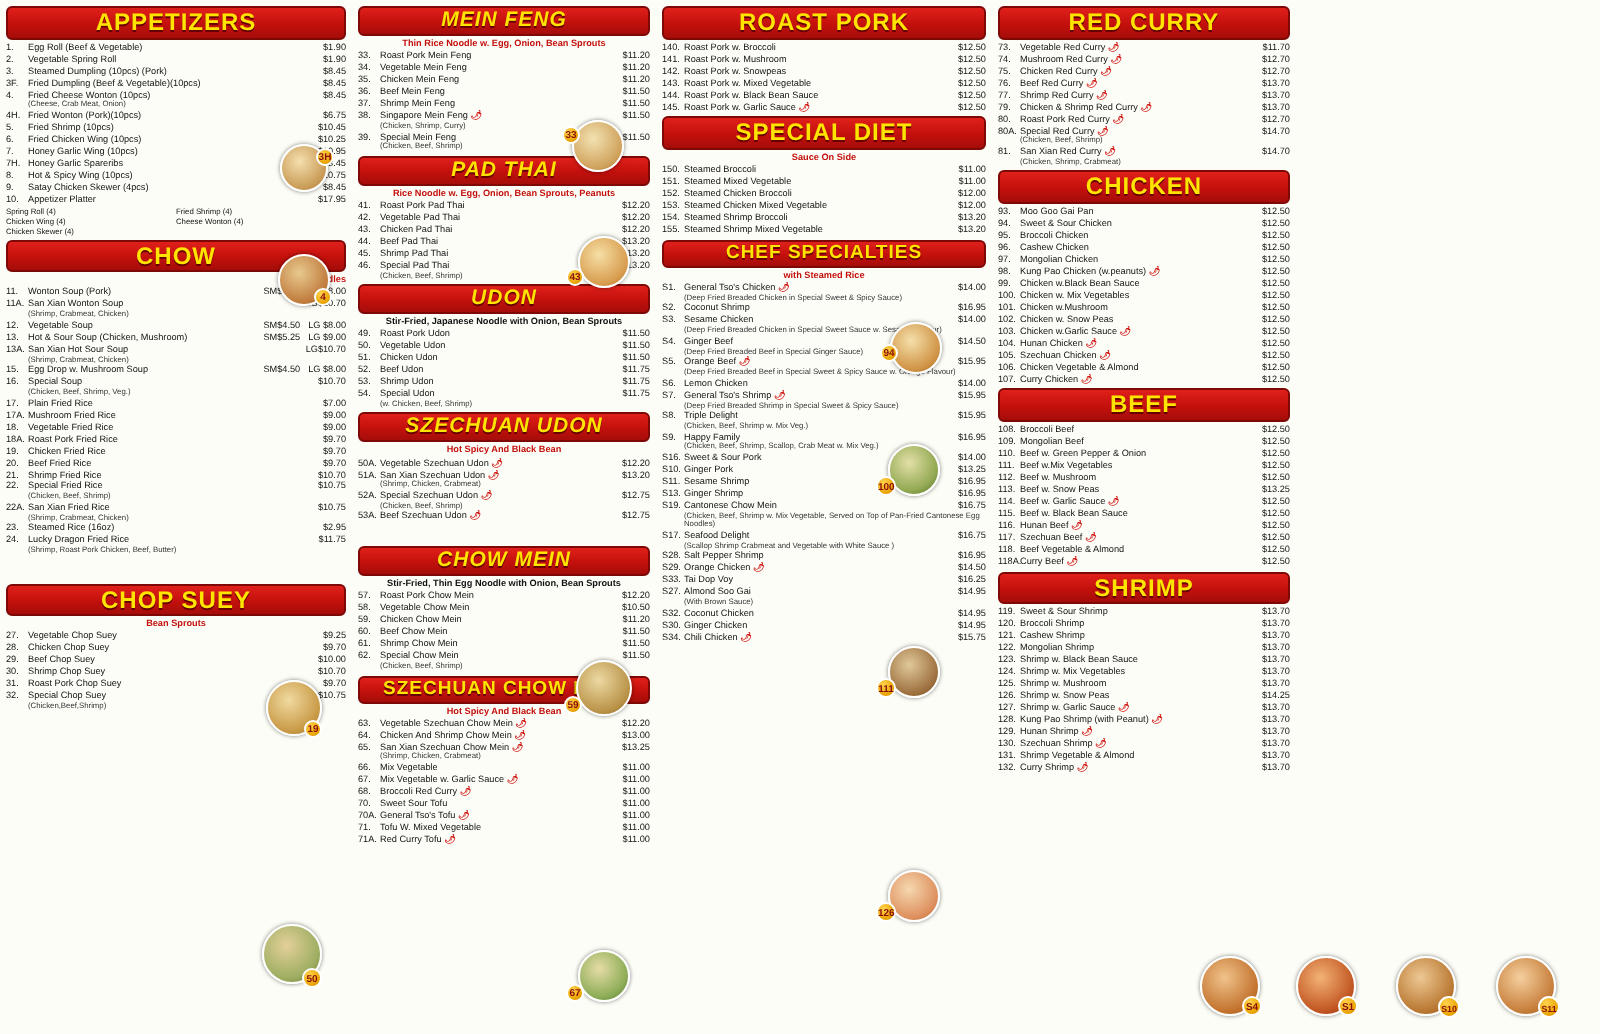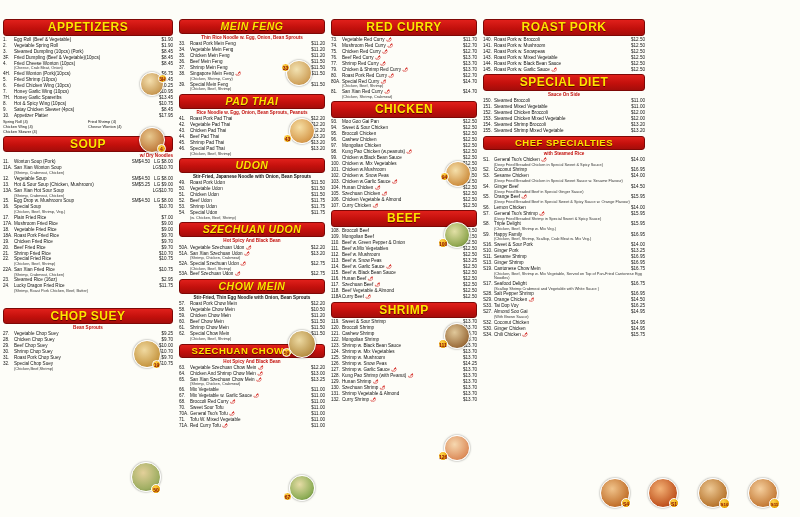--- a/index.html
+++ b/index.html
@@ -7,21 +7,21 @@
   body {
     width:800px; height:517px;
     background:#fdfdf8;
     font-family:"Liberation Sans", sans-serif;
     font-size:4.6px;
     color:#111;
     overflow:hidden;
     position:relative;
   }
   .page { position:relative; width:800px; height:517px; display:flex; }
-  .col { padding:18px 3px; }
+  .col { padding:2px 3px; }
   .c1 { width:176px; }
   .c2 { width:152px; }
   .c3 { width:152px; }
   .c5 { width:168px; }
 
   
   .banner {
     background:linear-gradient(180deg,#e0201b 0%, #c3100c 55%, #a50d0a 100%);
     color:#ffe400;
     font-weight:bold;
@@ -150,21 +150,21 @@
         <div class="row">
           <div>Chicken Wing (4)</div>
           <div>Cheese Wonton (4)</div>
         </div>
         <div class="row">
           <div>Chicken Skewer (4)</div>
           <div></div>
         </div>
       </div>
 
-    <div class="banner b1" style="margin-top:2px">SOUP</div>
+    <div class="banner b1" style="margin-top:2px">CHOW</div>
     <div class="sub" style="text-align:right">w/ Dry Noodles</div>
     <ul class="items" id="soup-list">
         <li class="item">
           <span class="num">11.</span>
           <span class="nm">Wonton Soup (Pork)</span>
           <span class="pr">SM$4.50</span>
           <span class="pr2">LG $8.00</span>
         </li>
         <li class="item">
           <span class="num">11A.</span>
@@ -437,21 +437,21 @@
           <span class="pr">$12.75</span>
         </li>
         <div class="desc">(Chicken, Beef, Shrimp)</div>
         <li class="item">
           <span class="num">53A.</span>
           <span class="nm">Beef Szechuan Udon<span class="spicy"> 🌶</span></span>
           <span class="pr">$12.75</span>
         </li>
       </ul>
 
-    <div class="banner b2" style="margin-top:2px">CHOW MEIN</div>
+    <div class="banner b2" style="margin-top:12px">CHOW MEIN</div>
     <div class="sub dark">Stir-Fried, Thin Egg Noodle with Onion, Bean Sprouts</div>
     <ul class="items" id="chowmein-list">
         <li class="item">
           <span class="num">57.</span>
           <span class="nm">Roast Pork Chow Mein</span>
           <span class="pr">$12.20</span>
         </li>
         <li class="item">
           <span class="num">58.</span>
           <span class="nm">Vegetable Chow Mein</span>
@@ -533,20 +533,216 @@
           <span class="pr">$11.00</span>
         </li>
         <li class="item">
           <span class="num">71A.</span>
           <span class="nm">Red Curry  Tofu<span class="spicy"> 🌶</span></span>
           <span class="pr">$11.00</span>
         </li>
       </ul>
   </div>
 
+  <div class="col c5">
+    <div class="banner b1">ROAST PORK</div>
+    <ul class="items" id="roastpork-list">
+        <li class="item">
+          <span class="num">140.</span>
+          <span class="nm">Roast Pork w. Broccoli</span>
+          <span class="pr">$12.50</span>
+        </li>
+        <li class="item">
+          <span class="num">141.</span>
+          <span class="nm">Roast Pork w. Mushroom</span>
+          <span class="pr">$12.50</span>
+        </li>
+        <li class="item">
+          <span class="num">142.</span>
+          <span class="nm">Roast Pork w. Snowpeas</span>
+          <span class="pr">$12.50</span>
+        </li>
+        <li class="item">
+          <span class="num">143.</span>
+          <span class="nm">Roast Pork w. Mixed Vegetable</span>
+          <span class="pr">$12.50</span>
+        </li>
+        <li class="item">
+          <span class="num">144.</span>
+          <span class="nm">Roast Pork w. Black Bean Sauce</span>
+          <span class="pr">$12.50</span>
+        </li>
+        <li class="item">
+          <span class="num">145.</span>
+          <span class="nm">Roast Pork w. Garlic Sauce<span class="spicy"> 🌶</span></span>
+          <span class="pr">$12.50</span>
+        </li>
+      </ul>
+
+    <div class="banner b1" style="margin-top:2px">SPECIAL DIET</div>
+    <div class="sub">Sauce On Side</div>
+    <ul class="items" id="specialdiet-list">
+        <li class="item">
+          <span class="num">150.</span>
+          <span class="nm">Steamed Broccoli</span>
+          <span class="pr">$11.00</span>
+        </li>
+        <li class="item">
+          <span class="num">151.</span>
+          <span class="nm">Steamed Mixed Vegetable</span>
+          <span class="pr">$11.00</span>
+        </li>
+        <li class="item">
+          <span class="num">152.</span>
+          <span class="nm">Steamed Chicken Broccoli</span>
+          <span class="pr">$12.00</span>
+        </li>
+        <li class="item">
+          <span class="num">153.</span>
+          <span class="nm">Steamed Chicken Mixed Vegetable</span>
+          <span class="pr">$12.00</span>
+        </li>
+        <li class="item">
+          <span class="num">154.</span>
+          <span class="nm">Steamed Shrimp Broccoli</span>
+          <span class="pr">$13.20</span>
+        </li>
+        <li class="item">
+          <span class="num">155.</span>
+          <span class="nm">Steamed Shrimp Mixed Vegetable</span>
+          <span class="pr">$13.20</span>
+        </li>
+      </ul>
+
+    <div class="banner b3" style="margin-top:2px">CHEF SPECIALTIES</div>
+    <div class="sub">with Steamed Rice</div>
+    <ul class="items" id="chefspec-list">
+        <li class="item">
+          <span class="num">S1.</span>
+          <span class="nm">General Tso's Chicken<span class="spicy"> 🌶</span></span>
+          <span class="pr">$14.00</span>
+        </li>
+        <div class="desc">(Deep Fried Breaded Chicken in Special Sweet &amp; Spicy Sauce)</div>
+        <li class="item">
+          <span class="num">S2.</span>
+          <span class="nm">Coconut Shrimp</span>
+          <span class="pr">$16.95</span>
+        </li>
+        <li class="item">
+          <span class="num">S3.</span>
+          <span class="nm">Sesame Chicken</span>
+          <span class="pr">$14.00</span>
+        </li>
+        <div class="desc">(Deep Fried Breaded Chicken in Special Sweet Sauce w. Sesame Flavour)</div>
+        <li class="item">
+          <span class="num">S4.</span>
+          <span class="nm">Ginger Beef</span>
+          <span class="pr">$14.50</span>
+        </li>
+        <div class="desc">(Deep Fried Breaded Beef in Special Ginger Sauce)</div>
+        <li class="item">
+          <span class="num">S5.</span>
+          <span class="nm">Orange Beef<span class="spicy"> 🌶</span></span>
+          <span class="pr">$15.95</span>
+        </li>
+        <div class="desc">(Deep Fried Breaded Beef in Special Sweet &amp; Spicy Sauce w. Orange Flavour)</div>
+        <li class="item">
+          <span class="num">S6.</span>
+          <span class="nm">Lemon Chicken</span>
+          <span class="pr">$14.00</span>
+        </li>
+        <li class="item">
+          <span class="num">S7.</span>
+          <span class="nm">General Tso's Shrimp<span class="spicy"> 🌶</span></span>
+          <span class="pr">$15.95</span>
+        </li>
+        <div class="desc">(Deep Fried Breaded Shrimp in Special Sweet &amp; Spicy Sauce)</div>
+        <li class="item">
+          <span class="num">S8.</span>
+          <span class="nm">Triple Delight</span>
+          <span class="pr">$15.95</span>
+        </li>
+        <div class="desc">(Chicken, Beef, Shrimp w. Mix Veg.)</div>
+        <li class="item">
+          <span class="num">S9.</span>
+          <span class="nm">Happy Family</span>
+          <span class="pr">$16.95</span>
+        </li>
+        <div class="desc">(Chicken, Beef, Shrimp, Scallop, Crab Meat w. Mix Veg.)</div>
+        <li class="item">
+          <span class="num">S16.</span>
+          <span class="nm">Sweet &amp; Sour Pork</span>
+          <span class="pr">$14.00</span>
+        </li>
+        <li class="item">
+          <span class="num">S10.</span>
+          <span class="nm">Ginger Pork</span>
+          <span class="pr">$13.25</span>
+        </li>
+        <li class="item">
+          <span class="num">S11.</span>
+          <span class="nm">Sesame Shrimp</span>
+          <span class="pr">$16.95</span>
+        </li>
+        <li class="item">
+          <span class="num">S13.</span>
+          <span class="nm">Ginger Shrimp</span>
+          <span class="pr">$16.95</span>
+        </li>
+        <li class="item">
+          <span class="num">S19.</span>
+          <span class="nm">Cantonese Chow Mein</span>
+          <span class="pr">$16.75</span>
+        </li>
+        <div class="desc">(Chicken, Beef, Shrimp w. Mix Vegetable, Served on Top of Pan-Fried Cantonese Egg Noodles)</div>
+        <li class="item">
+          <span class="num">S17.</span>
+          <span class="nm">Seafood Delight</span>
+          <span class="pr">$16.75</span>
+        </li>
+        <div class="desc">(Scallop Shrimp Crabmeat and Vegetable with White Sauce )</div>
+        <li class="item">
+          <span class="num">S28.</span>
+          <span class="nm">Salt Pepper Shrimp</span>
+          <span class="pr">$16.95</span>
+        </li>
+        <li class="item">
+          <span class="num">S29.</span>
+          <span class="nm">Orange Chicken<span class="spicy"> 🌶</span></span>
+          <span class="pr">$14.50</span>
+        </li>
+        <li class="item">
+          <span class="num">S33.</span>
+          <span class="nm">Tai Dop Voy</span>
+          <span class="pr">$16.25</span>
+        </li>
+        <li class="item">
+          <span class="num">S27.</span>
+          <span class="nm">Almond Soo Gai</span>
+          <span class="pr">$14.95</span>
+        </li>
+        <div class="desc">(With Brown Sauce)</div>
+        <li class="item">
+          <span class="num">S32.</span>
+          <span class="nm">Coconut Chicken</span>
+          <span class="pr">$14.95</span>
+        </li>
+        <li class="item">
+          <span class="num">S30.</span>
+          <span class="nm">Ginger Chicken</span>
+          <span class="pr">$14.95</span>
+        </li>
+        <li class="item">
+          <span class="num">S34.</span>
+          <span class="nm">Chili Chicken<span class="spicy"> 🌶</span></span>
+          <span class="pr">$15.75</span>
+        </li>
+      </ul>
+  </div>
+
   <div class="col c3">
     <div class="banner b1">RED CURRY</div>
     <ul class="items" id="redcurry-list">
         <li class="item">
           <span class="num">73.</span>
           <span class="nm">Vegetable Red Curry<span class="spicy"> 🌶</span></span>
           <span class="pr">$11.70</span>
         </li>
         <li class="item">
           <span class="num">74.</span>
@@ -803,216 +999,20 @@
           <span class="pr">$13.70</span>
         </li>
         <li class="item">
           <span class="num">132.</span>
           <span class="nm">Curry  Shrimp<span class="spicy"> 🌶</span></span>
           <span class="pr">$13.70</span>
         </li>
       </ul>
   </div>
 
-  <div class="col c5">
-    <div class="banner b1">ROAST PORK</div>
-    <ul class="items" id="roastpork-list">
-        <li class="item">
-          <span class="num">140.</span>
-          <span class="nm">Roast Pork w. Broccoli</span>
-          <span class="pr">$12.50</span>
-        </li>
-        <li class="item">
-          <span class="num">141.</span>
-          <span class="nm">Roast Pork w. Mushroom</span>
-          <span class="pr">$12.50</span>
-        </li>
-        <li class="item">
-          <span class="num">142.</span>
-          <span class="nm">Roast Pork w. Snowpeas</span>
-          <span class="pr">$12.50</span>
-        </li>
-        <li class="item">
-          <span class="num">143.</span>
-          <span class="nm">Roast Pork w. Mixed Vegetable</span>
-          <span class="pr">$12.50</span>
-        </li>
-        <li class="item">
-          <span class="num">144.</span>
-          <span class="nm">Roast Pork w. Black Bean Sauce</span>
-          <span class="pr">$12.50</span>
-        </li>
-        <li class="item">
-          <span class="num">145.</span>
-          <span class="nm">Roast Pork w. Garlic Sauce<span class="spicy"> 🌶</span></span>
-          <span class="pr">$12.50</span>
-        </li>
-      </ul>
-
-    <div class="banner b1" style="margin-top:2px">SPECIAL DIET</div>
-    <div class="sub">Sauce On Side</div>
-    <ul class="items" id="specialdiet-list">
-        <li class="item">
-          <span class="num">150.</span>
-          <span class="nm">Steamed Broccoli</span>
-          <span class="pr">$11.00</span>
-        </li>
-        <li class="item">
-          <span class="num">151.</span>
-          <span class="nm">Steamed Mixed Vegetable</span>
-          <span class="pr">$11.00</span>
-        </li>
-        <li class="item">
-          <span class="num">152.</span>
-          <span class="nm">Steamed Chicken Broccoli</span>
-          <span class="pr">$12.00</span>
-        </li>
-        <li class="item">
-          <span class="num">153.</span>
-          <span class="nm">Steamed Chicken Mixed Vegetable</span>
-          <span class="pr">$12.00</span>
-        </li>
-        <li class="item">
-          <span class="num">154.</span>
-          <span class="nm">Steamed Shrimp Broccoli</span>
-          <span class="pr">$13.20</span>
-        </li>
-        <li class="item">
-          <span class="num">155.</span>
-          <span class="nm">Steamed Shrimp Mixed Vegetable</span>
-          <span class="pr">$13.20</span>
-        </li>
-      </ul>
-
-    <div class="banner b3" style="margin-top:2px">CHEF SPECIALTIES</div>
-    <div class="sub">with Steamed Rice</div>
-    <ul class="items" id="chefspec-list">
-        <li class="item">
-          <span class="num">S1.</span>
-          <span class="nm">General Tso's Chicken<span class="spicy"> 🌶</span></span>
-          <span class="pr">$14.00</span>
-        </li>
-        <div class="desc">(Deep Fried Breaded Chicken in Special Sweet &amp; Spicy Sauce)</div>
-        <li class="item">
-          <span class="num">S2.</span>
-          <span class="nm">Coconut Shrimp</span>
-          <span class="pr">$16.95</span>
-        </li>
-        <li class="item">
-          <span class="num">S3.</span>
-          <span class="nm">Sesame Chicken</span>
-          <span class="pr">$14.00</span>
-        </li>
-        <div class="desc">(Deep Fried Breaded Chicken in Special Sweet Sauce w. Sesame Flavour)</div>
-        <li class="item">
-          <span class="num">S4.</span>
-          <span class="nm">Ginger Beef</span>
-          <span class="pr">$14.50</span>
-        </li>
-        <div class="desc">(Deep Fried Breaded Beef in Special Ginger Sauce)</div>
-        <li class="item">
-          <span class="num">S5.</span>
-          <span class="nm">Orange Beef<span class="spicy"> 🌶</span></span>
-          <span class="pr">$15.95</span>
-        </li>
-        <div class="desc">(Deep Fried Breaded Beef in Special Sweet &amp; Spicy Sauce w. Orange Flavour)</div>
-        <li class="item">
-          <span class="num">S6.</span>
-          <span class="nm">Lemon Chicken</span>
-          <span class="pr">$14.00</span>
-        </li>
-        <li class="item">
-          <span class="num">S7.</span>
-          <span class="nm">General Tso's Shrimp<span class="spicy"> 🌶</span></span>
-          <span class="pr">$15.95</span>
-        </li>
-        <div class="desc">(Deep Fried Breaded Shrimp in Special Sweet &amp; Spicy Sauce)</div>
-        <li class="item">
-          <span class="num">S8.</span>
-          <span class="nm">Triple Delight</span>
-          <span class="pr">$15.95</span>
-        </li>
-        <div class="desc">(Chicken, Beef, Shrimp w. Mix Veg.)</div>
-        <li class="item">
-          <span class="num">S9.</span>
-          <span class="nm">Happy Family</span>
-          <span class="pr">$16.95</span>
-        </li>
-        <div class="desc">(Chicken, Beef, Shrimp, Scallop, Crab Meat w. Mix Veg.)</div>
-        <li class="item">
-          <span class="num">S16.</span>
-          <span class="nm">Sweet &amp; Sour Pork</span>
-          <span class="pr">$14.00</span>
-        </li>
-        <li class="item">
-          <span class="num">S10.</span>
-          <span class="nm">Ginger Pork</span>
-          <span class="pr">$13.25</span>
-        </li>
-        <li class="item">
-          <span class="num">S11.</span>
-          <span class="nm">Sesame Shrimp</span>
-          <span class="pr">$16.95</span>
-        </li>
-        <li class="item">
-          <span class="num">S13.</span>
-          <span class="nm">Ginger Shrimp</span>
-          <span class="pr">$16.95</span>
-        </li>
-        <li class="item">
-          <span class="num">S19.</span>
-          <span class="nm">Cantonese Chow Mein</span>
-          <span class="pr">$16.75</span>
-        </li>
-        <div class="desc">(Chicken, Beef, Shrimp w. Mix Vegetable, Served on Top of Pan-Fried Cantonese Egg Noodles)</div>
-        <li class="item">
-          <span class="num">S17.</span>
-          <span class="nm">Seafood Delight</span>
-          <span class="pr">$16.75</span>
-        </li>
-        <div class="desc">(Scallop Shrimp Crabmeat and Vegetable with White Sauce )</div>
-        <li class="item">
-          <span class="num">S28.</span>
-          <span class="nm">Salt Pepper Shrimp</span>
-          <span class="pr">$16.95</span>
-        </li>
-        <li class="item">
-          <span class="num">S29.</span>
-          <span class="nm">Orange Chicken<span class="spicy"> 🌶</span></span>
-          <span class="pr">$14.50</span>
-        </li>
-        <li class="item">
-          <span class="num">S33.</span>
-          <span class="nm">Tai Dop Voy</span>
-          <span class="pr">$16.25</span>
-        </li>
-        <li class="item">
-          <span class="num">S27.</span>
-          <span class="nm">Almond Soo Gai</span>
-          <span class="pr">$14.95</span>
-        </li>
-        <div class="desc">(With Brown Sauce)</div>
-        <li class="item">
-          <span class="num">S32.</span>
-          <span class="nm">Coconut Chicken</span>
-          <span class="pr">$14.95</span>
-        </li>
-        <li class="item">
-          <span class="num">S30.</span>
-          <span class="nm">Ginger Chicken</span>
-          <span class="pr">$14.95</span>
-        </li>
-        <li class="item">
-          <span class="num">S34.</span>
-          <span class="nm">Chili Chicken<span class="spicy"> 🌶</span></span>
-          <span class="pr">$15.75</span>
-        </li>
-      </ul>
-  </div>
-
   <div class="circimg" style="left:140px;top:72px;width:24px;height:24px;background:radial-gradient(circle at 40% 35%,#f4dfae,#c89a55 70%,#9a6f33 100%);"></div>
   <div class="badge" style="left:158px;top:74px;width:9px;height:9px;line-height:9px;">3H</div>
 
   <div class="circimg" style="left:139px;top:127px;width:26px;height:26px;background:radial-gradient(circle at 40% 35%,#e8c98f,#c07b3c 70%,#8c5520 100%);"></div>
   <div class="badge" style="left:157px;top:144px;width:9px;height:9px;line-height:9px;">4</div>
 
   <div class="circimg" style="left:133px;top:340px;width:28px;height:28px;background:radial-gradient(circle at 40% 35%,#f0d9a0,#c79843 70%,#8d6a23 100%);"></div>
   <div class="badge" style="left:152px;top:360px;width:9px;height:9px;line-height:9px;">19</div>
 
   <div class="circimg" style="left:131px;top:462px;width:30px;height:30px;background:radial-gradient(circle at 40% 35%,#e3d09a,#9fae62 65%,#5f7a2e 100%);"></div>

